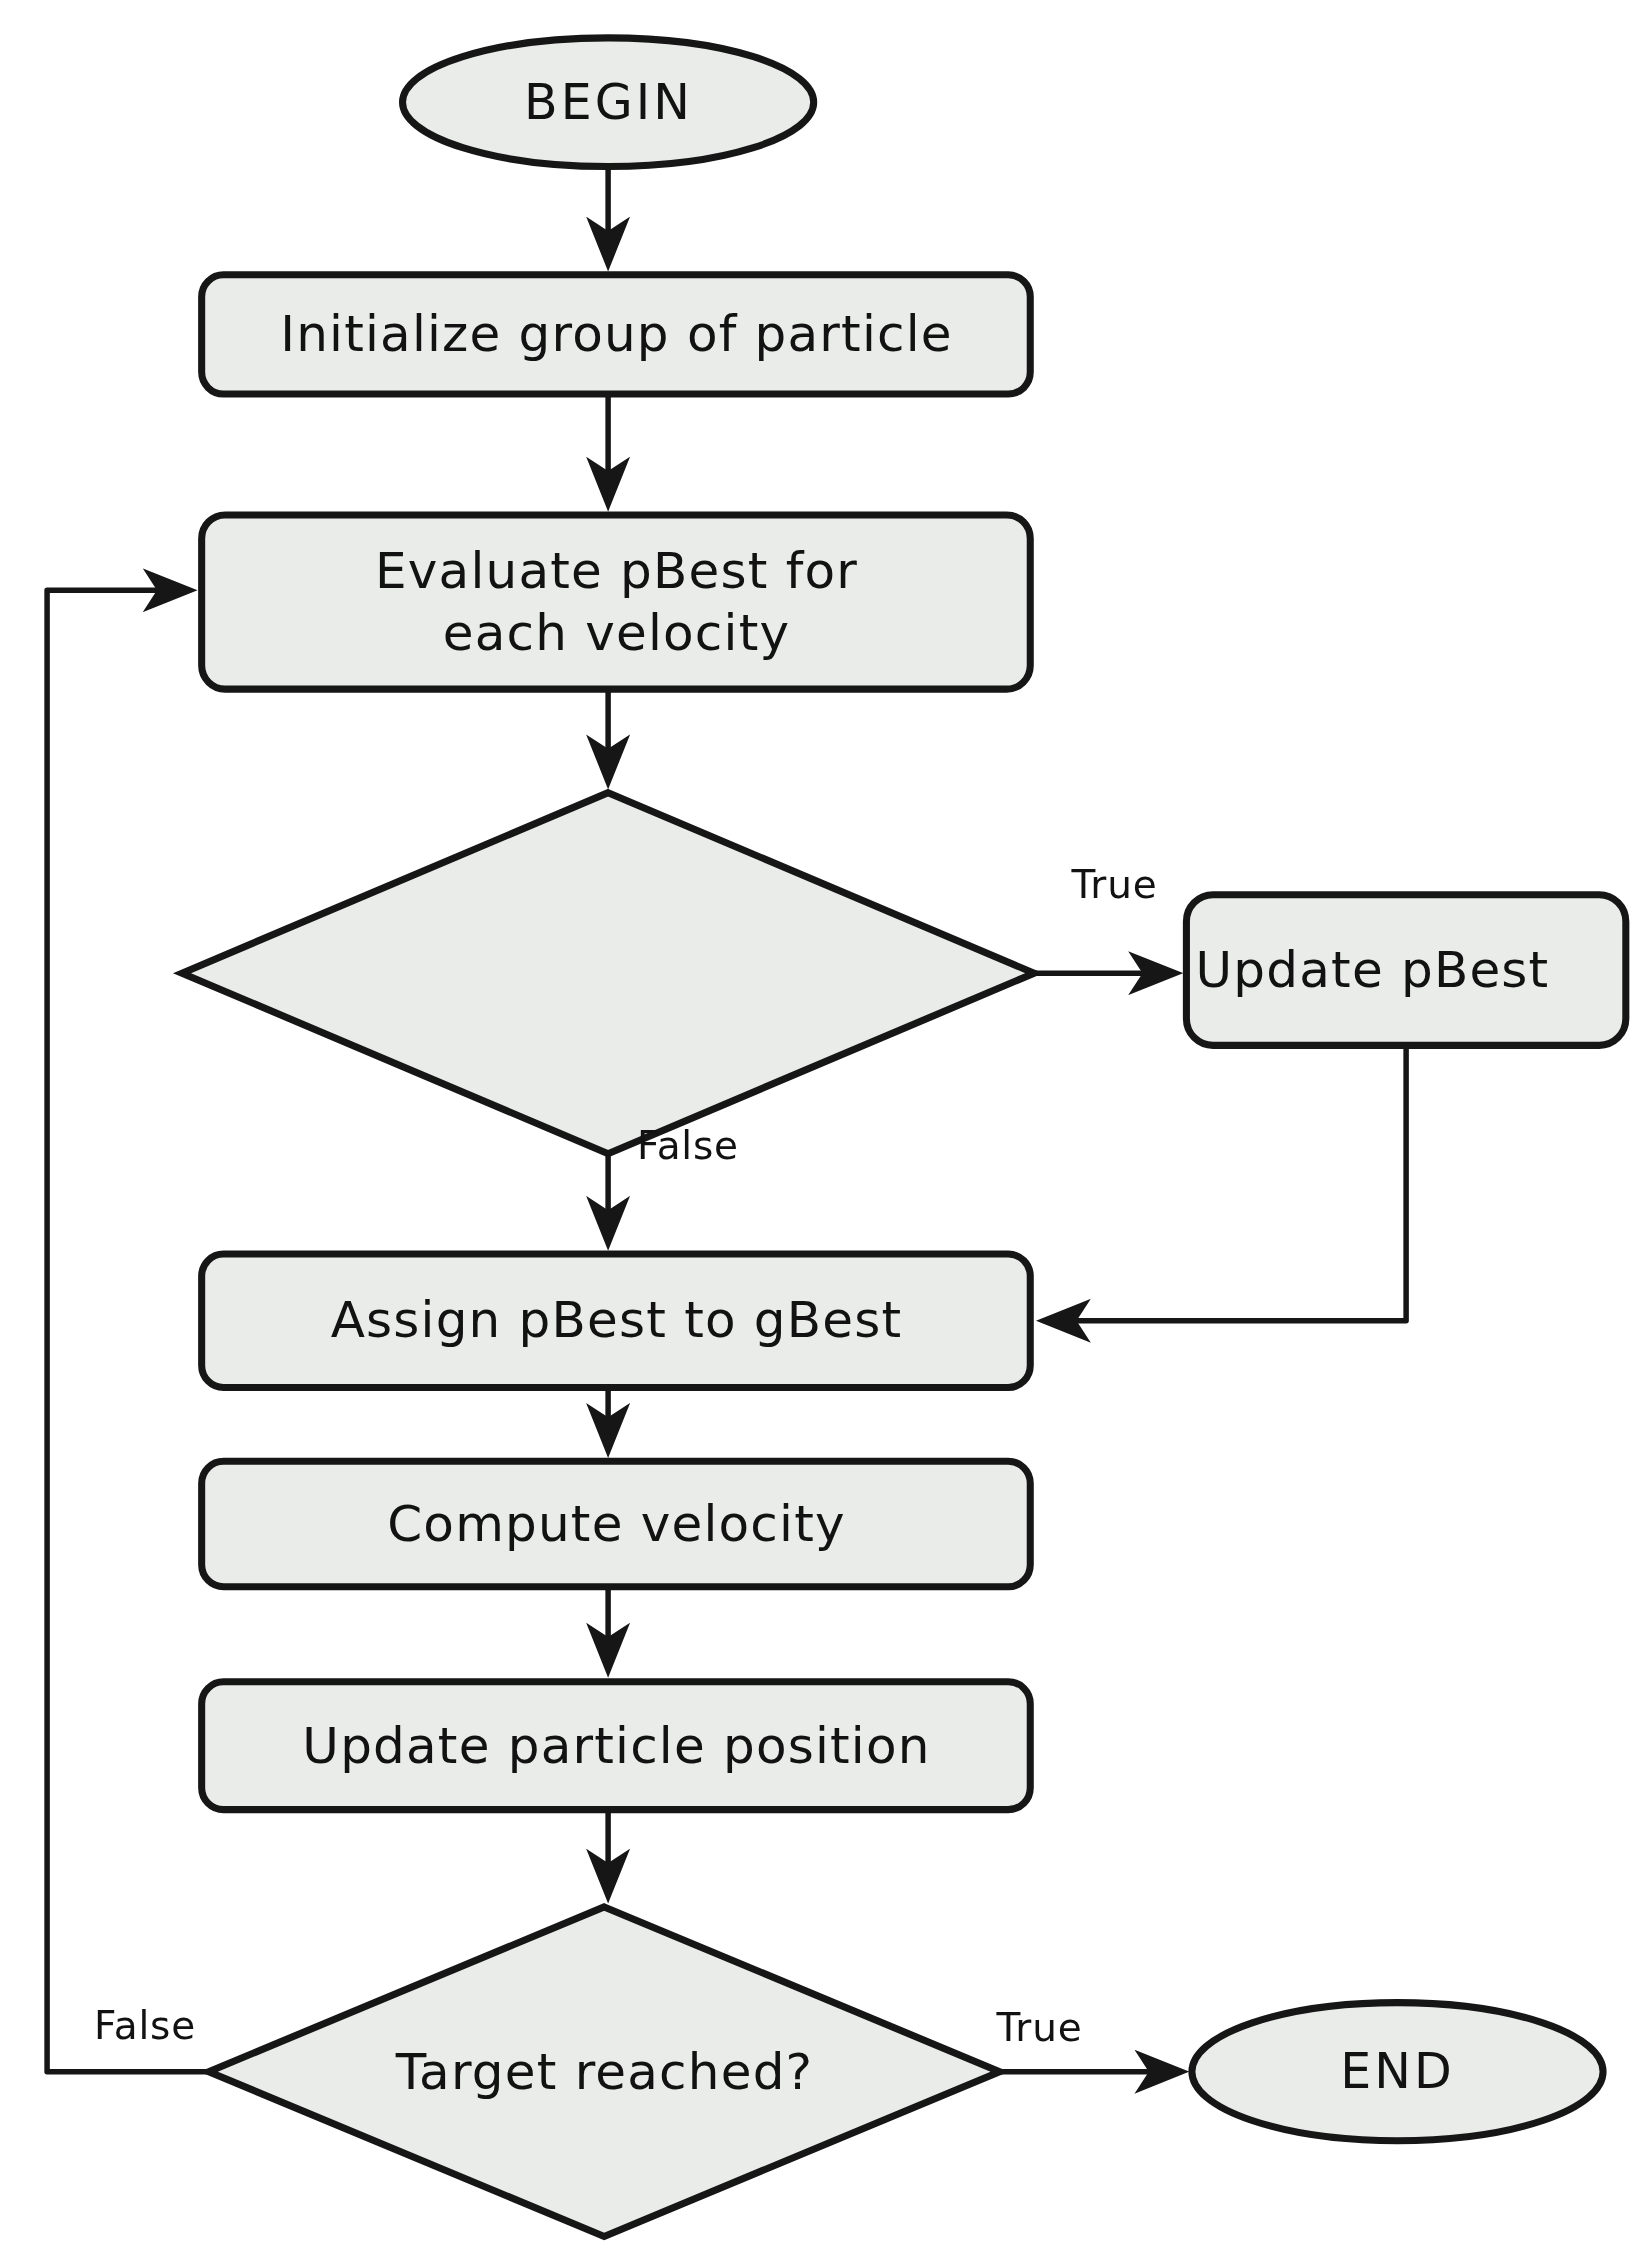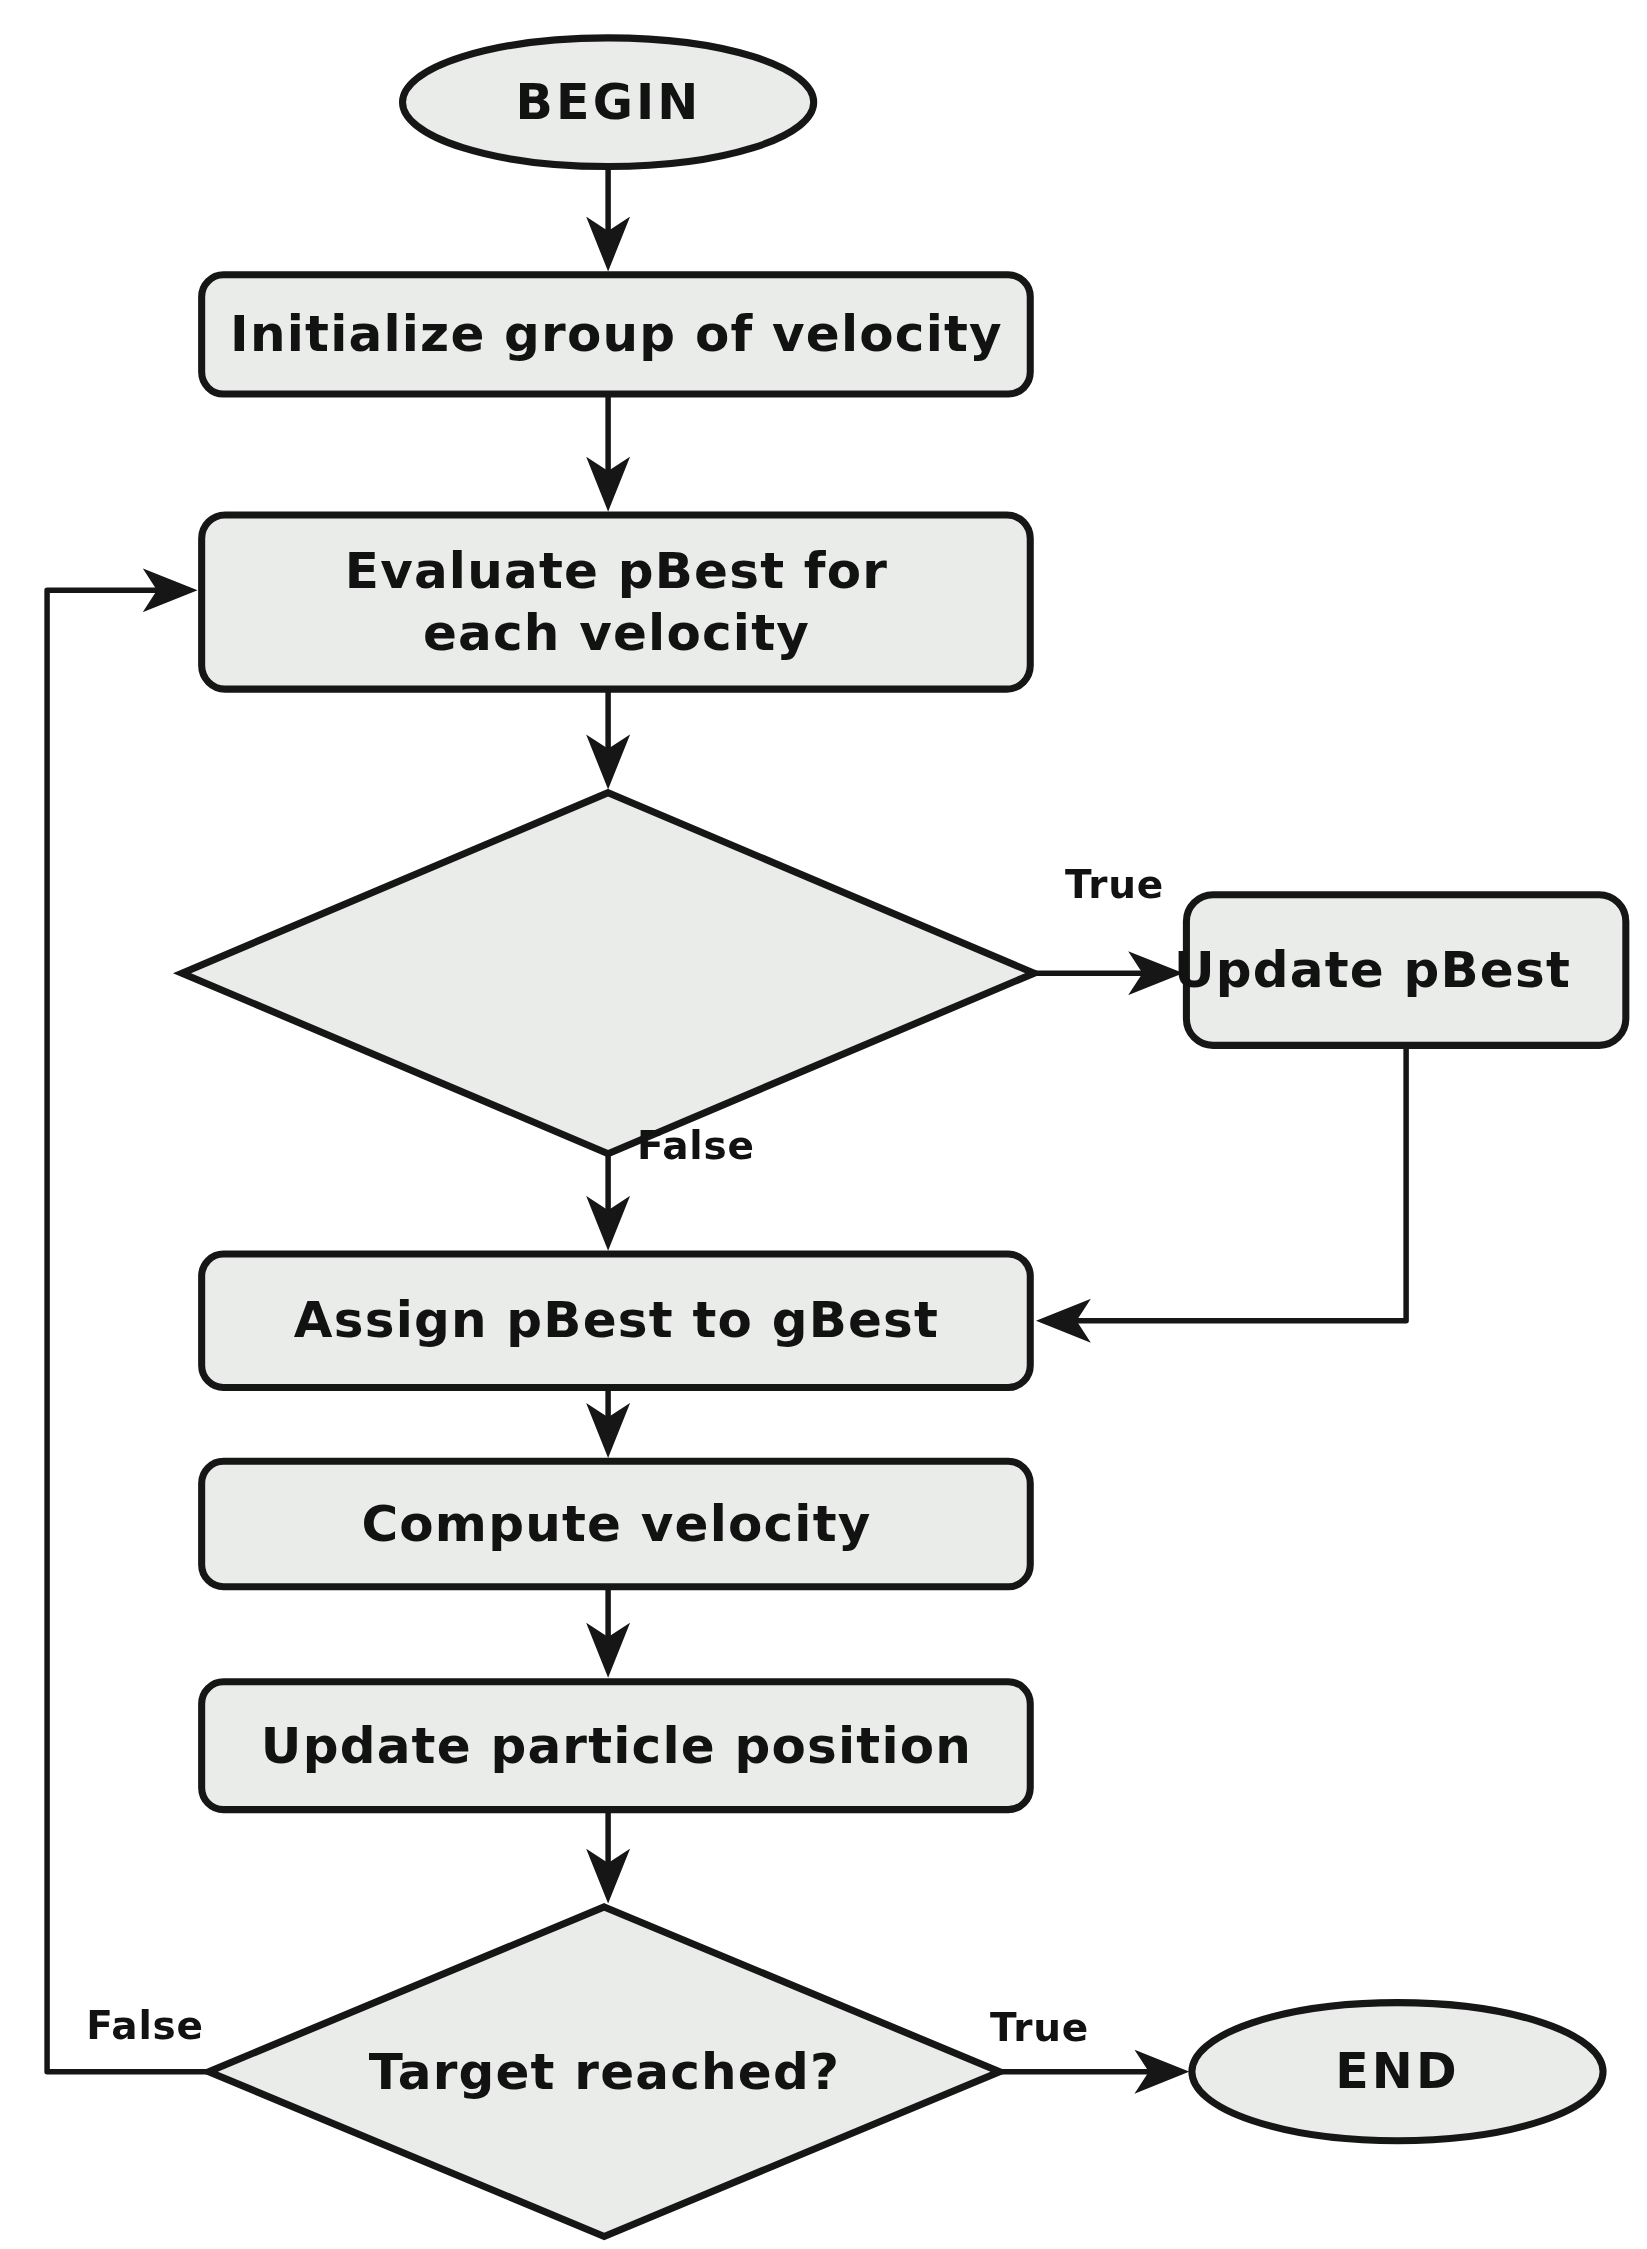--- a/index.html
+++ b/index.html
@@ -21,21 +21,20 @@
   .lbl{
     position:absolute;
     display:flex;align-items:center;justify-content:center;
     text-align:center;
     color:var(--text);
     font-size:50px;
     letter-spacing:1.2px;
     line-height:1.25;
     white-space:nowrap;
     user-select:none;
-    font-weight:bold;
   }
   .lbl.col{flex-direction:column;}
   .lbl.terminator{font-size:49px;letter-spacing:3.1px;}
   .lbl.edge{font-size:39px;letter-spacing:0.8px;}
   .lbl.left{justify-content:flex-start;}
 </style>
 </head>
 <body>
 
 <div class="canvas">
@@ -70,21 +69,21 @@
       <rect x="257" y="1598" width="1056" height="170" rx="28"></rect>
       <rect x="257" y="1862" width="1056" height="160" rx="28"></rect>
       <rect x="257" y="2143" width="1056" height="163" rx="28"></rect>
       <polygon points="770,2430 1274,2640 770,2850 266,2640"></polygon>
       <ellipse cx="1781" cy="2640" rx="262" ry="88"></ellipse>
     </g>
   </svg>
 
   <div class="lbl terminator" style="left:403px;top:38px;width:411px;height:129px;">BEGIN</div>
 
-  <div class="lbl" style="left:202px;top:275px;width:829px;height:119px;">Initialize group of velocity</div>
+  <div class="lbl" style="left:202px;top:275px;width:829px;height:119px;">Initialize group of particle</div>
 
   <div class="lbl col" style="left:202px;top:515px;width:829px;height:174px;">
     <span>Evaluate pBest for</span>
     <span>each velocity</span>
   </div>
 
 
   <div class="lbl" style="left:1153px;top:895px;width:439px;height:151px;">Update pBest</div>
 
   <div class="lbl" style="left:202px;top:1254px;width:829px;height:133px;">Assign pBest to gBest</div>

